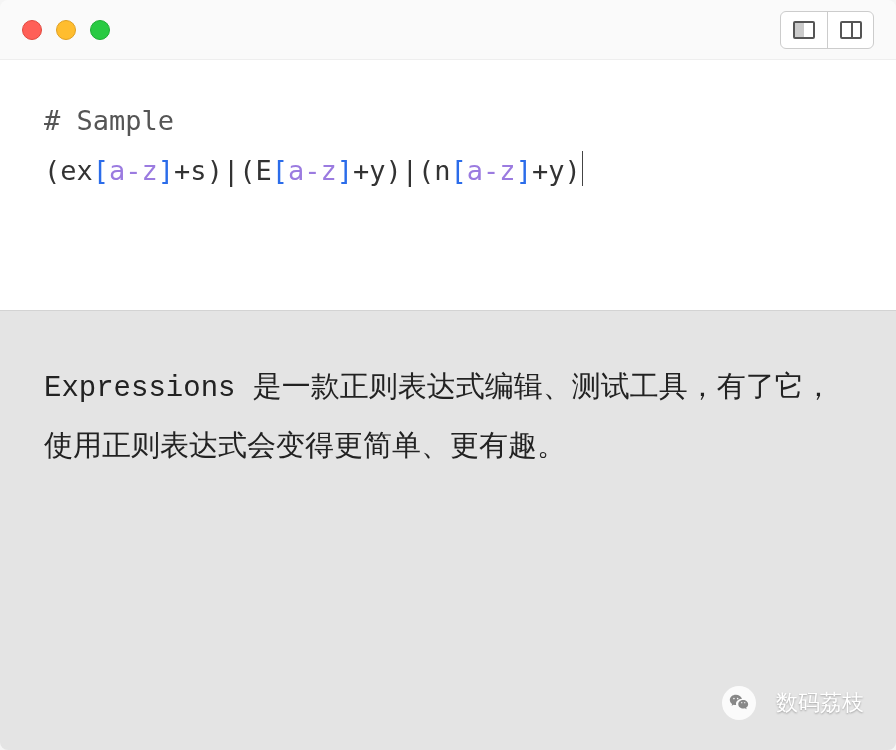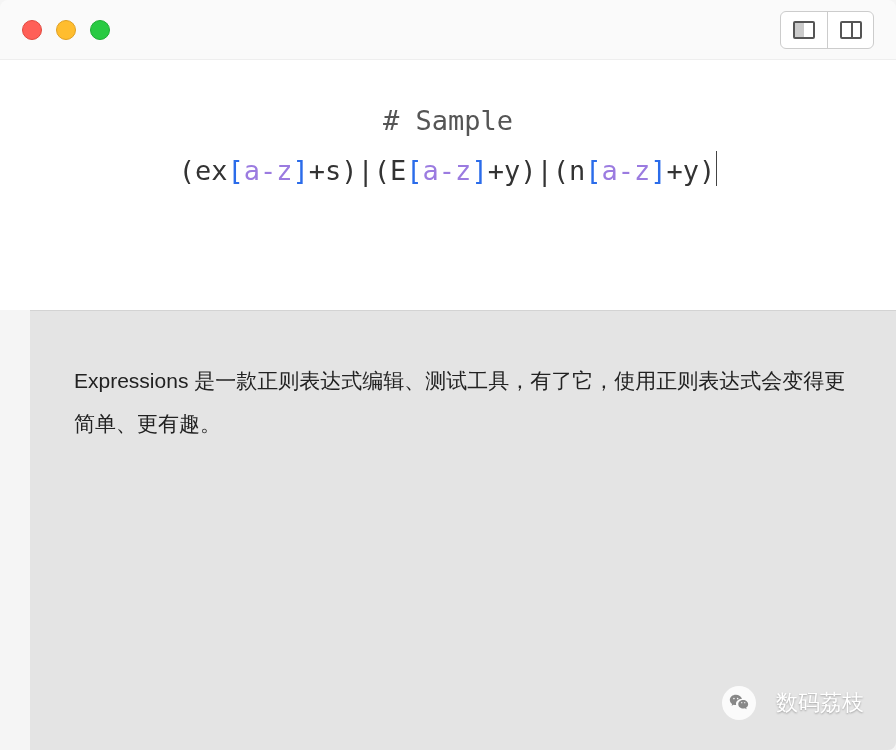--- a/index.html
+++ b/index.html
@@ -82,46 +82,44 @@
       border-left: 2px solid #555;
     }
     .editor {
       background: #fff;
       padding: 36px 44px 80px 44px;
       font-family: "SF Mono", ui-monospace, Menlo, Consolas, monospace;
       font-size: 27px;
       line-height: 1.85;
       color: #333;
       min-height: 250px;
-      text-align: center;
     }
     .comment { color: #555; }
     .paren { color: #333; }
     .bracket { color: #2b6cea; }
     .range { color: #9b7be0; margin-top: 44px; }
     .plus { color: #333; }
     .pipe { color: #333; }
     .cursor {
       display: inline-block;
       width: 1px;
       height: 1.3em;
       background: #444;
       vertical-align: text-bottom;
       margin-left: 1px;
     }
     .output {
       flex: 1;
       background: #e4e4e4;
       padding: 48px 44px;
       border-top: 1px solid #d3d3d3;
-      font-family: Liberation Sans, sans-serif;
-      font-size: 21px;
+      font-family: Liberation Mono, monospace;
+      font-size: 29px;
       line-height: 2.05;
       color: #222;
-      margin-left: 30px;
     }
     .watermark {
       position: absolute;
       right: 32px;
       bottom: 30px;
       display: flex;
       align-items: center;
       gap: 20px;
       color: #fff;
       font-size: 22px;

